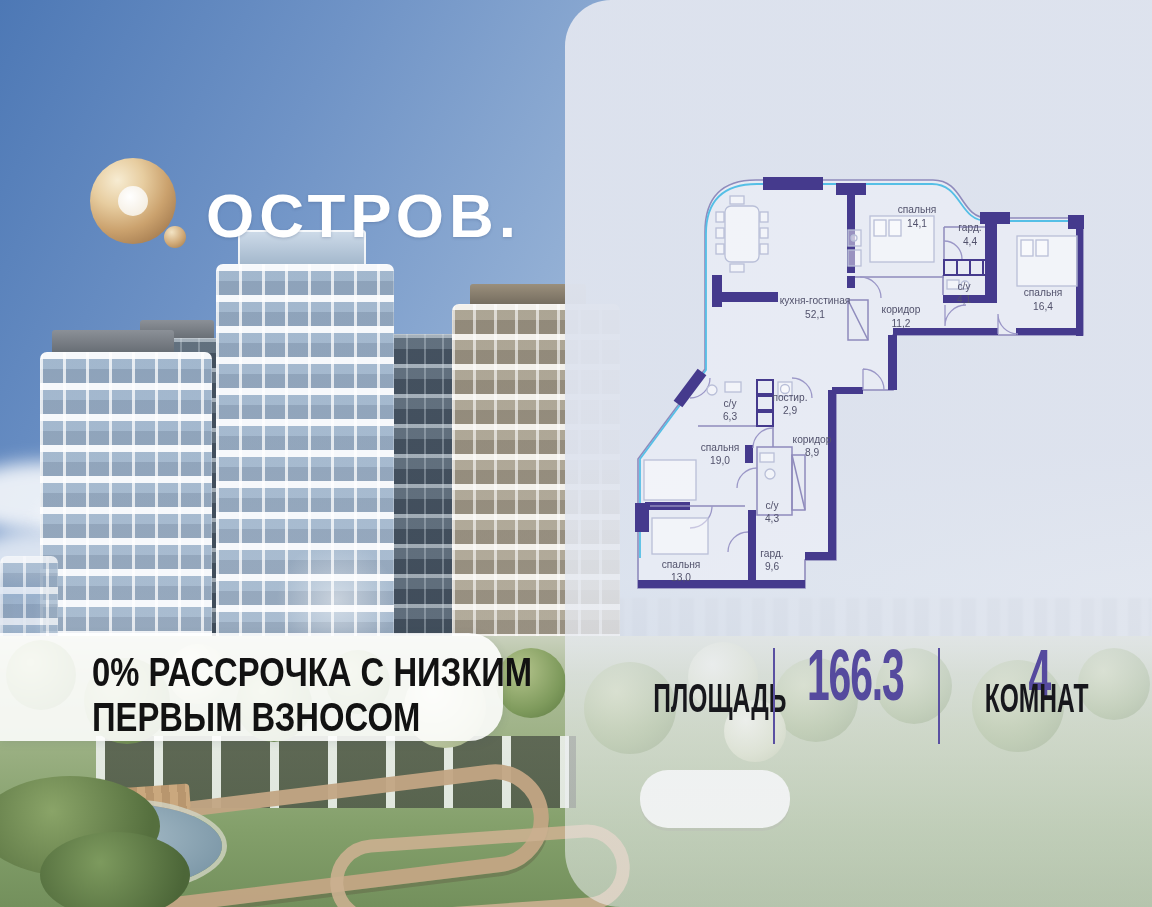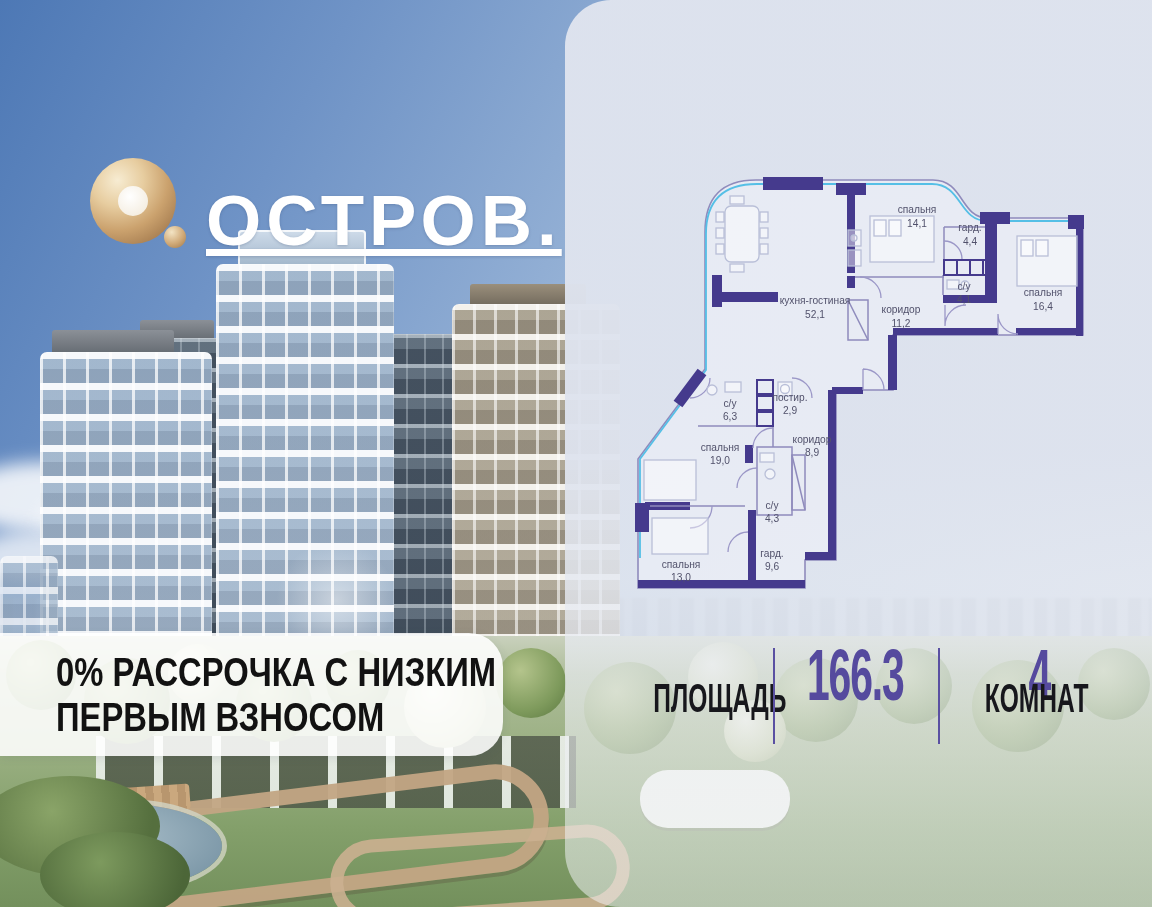--- a/index.html
+++ b/index.html
@@ -92,26 +92,26 @@
   .vl1{left:208px;} .vl2{left:373px;}
 
   
   .logo-ring{left:90px;top:158px;width:86px;height:86px;border-radius:50%;
      background:radial-gradient(circle at 32% 26%,#f7ecd2 0%,#e7cda0 30%,#cba26e 58%,#a8severely 0,#a87f52 82%,#8f6c44 100%);
      background:radial-gradient(circle at 32% 26%,#f7ecd2 0%,#e7cda0 30%,#cba26e 58%,#a87f52 82%,#96713f 100%);}
   .logo-ring::after{content:"";position:absolute;left:28px;top:28px;width:30px;height:30px;border-radius:50%;
      background:radial-gradient(circle at 40% 35%,#ffffff,#f4ede0 80%);}
   .logo-dot{left:164px;top:226px;width:22px;height:22px;border-radius:50%;
      background:radial-gradient(circle at 35% 28%,#f3e4c4,#d0a977 55%,#a47c4c 95%);}
-  .logo-text{left:206px;top:180px;font-size:71px;font-weight:700;color:#ffffff;letter-spacing:5px;
-     text-shadow:0 1px 3px rgba(40,60,100,.25);text-decoration:underline;}
-
-  
-  .banner{left:0;top:633px;width:503px;height:123px;background:rgba(255,255,255,.88);
-          border-radius:0 34px 34px 0;box-shadow:0 2px 10px rgba(60,70,90,.12);}
+  .logo-text{left:206px;top:180px;font-size:62px;font-weight:700;color:#ffffff;letter-spacing:5px;
+     text-shadow:0 1px 3px rgba(40,60,100,.25);}
+
+  
+  .banner{left:0;top:633px;width:503px;height:108px;background:rgba(255,255,255,.88);
+          border-radius:0 34px 34px 0;box-shadow:0 2px 10px rgba(60,70,90,.12);padding-left:36px;}
   .banner .t{position:relative;display:block;margin-left:56px;margin-top:0;
              font-size:41px;line-height:45px;font-weight:700;color:#121212;
              transform:scaleX(.8);transform-origin:left center;white-space:nowrap;}
   .banner .pad{position:relative;top:17px;}
 </style>
 </head>
 <body>
 
 <div class="stage">
 

